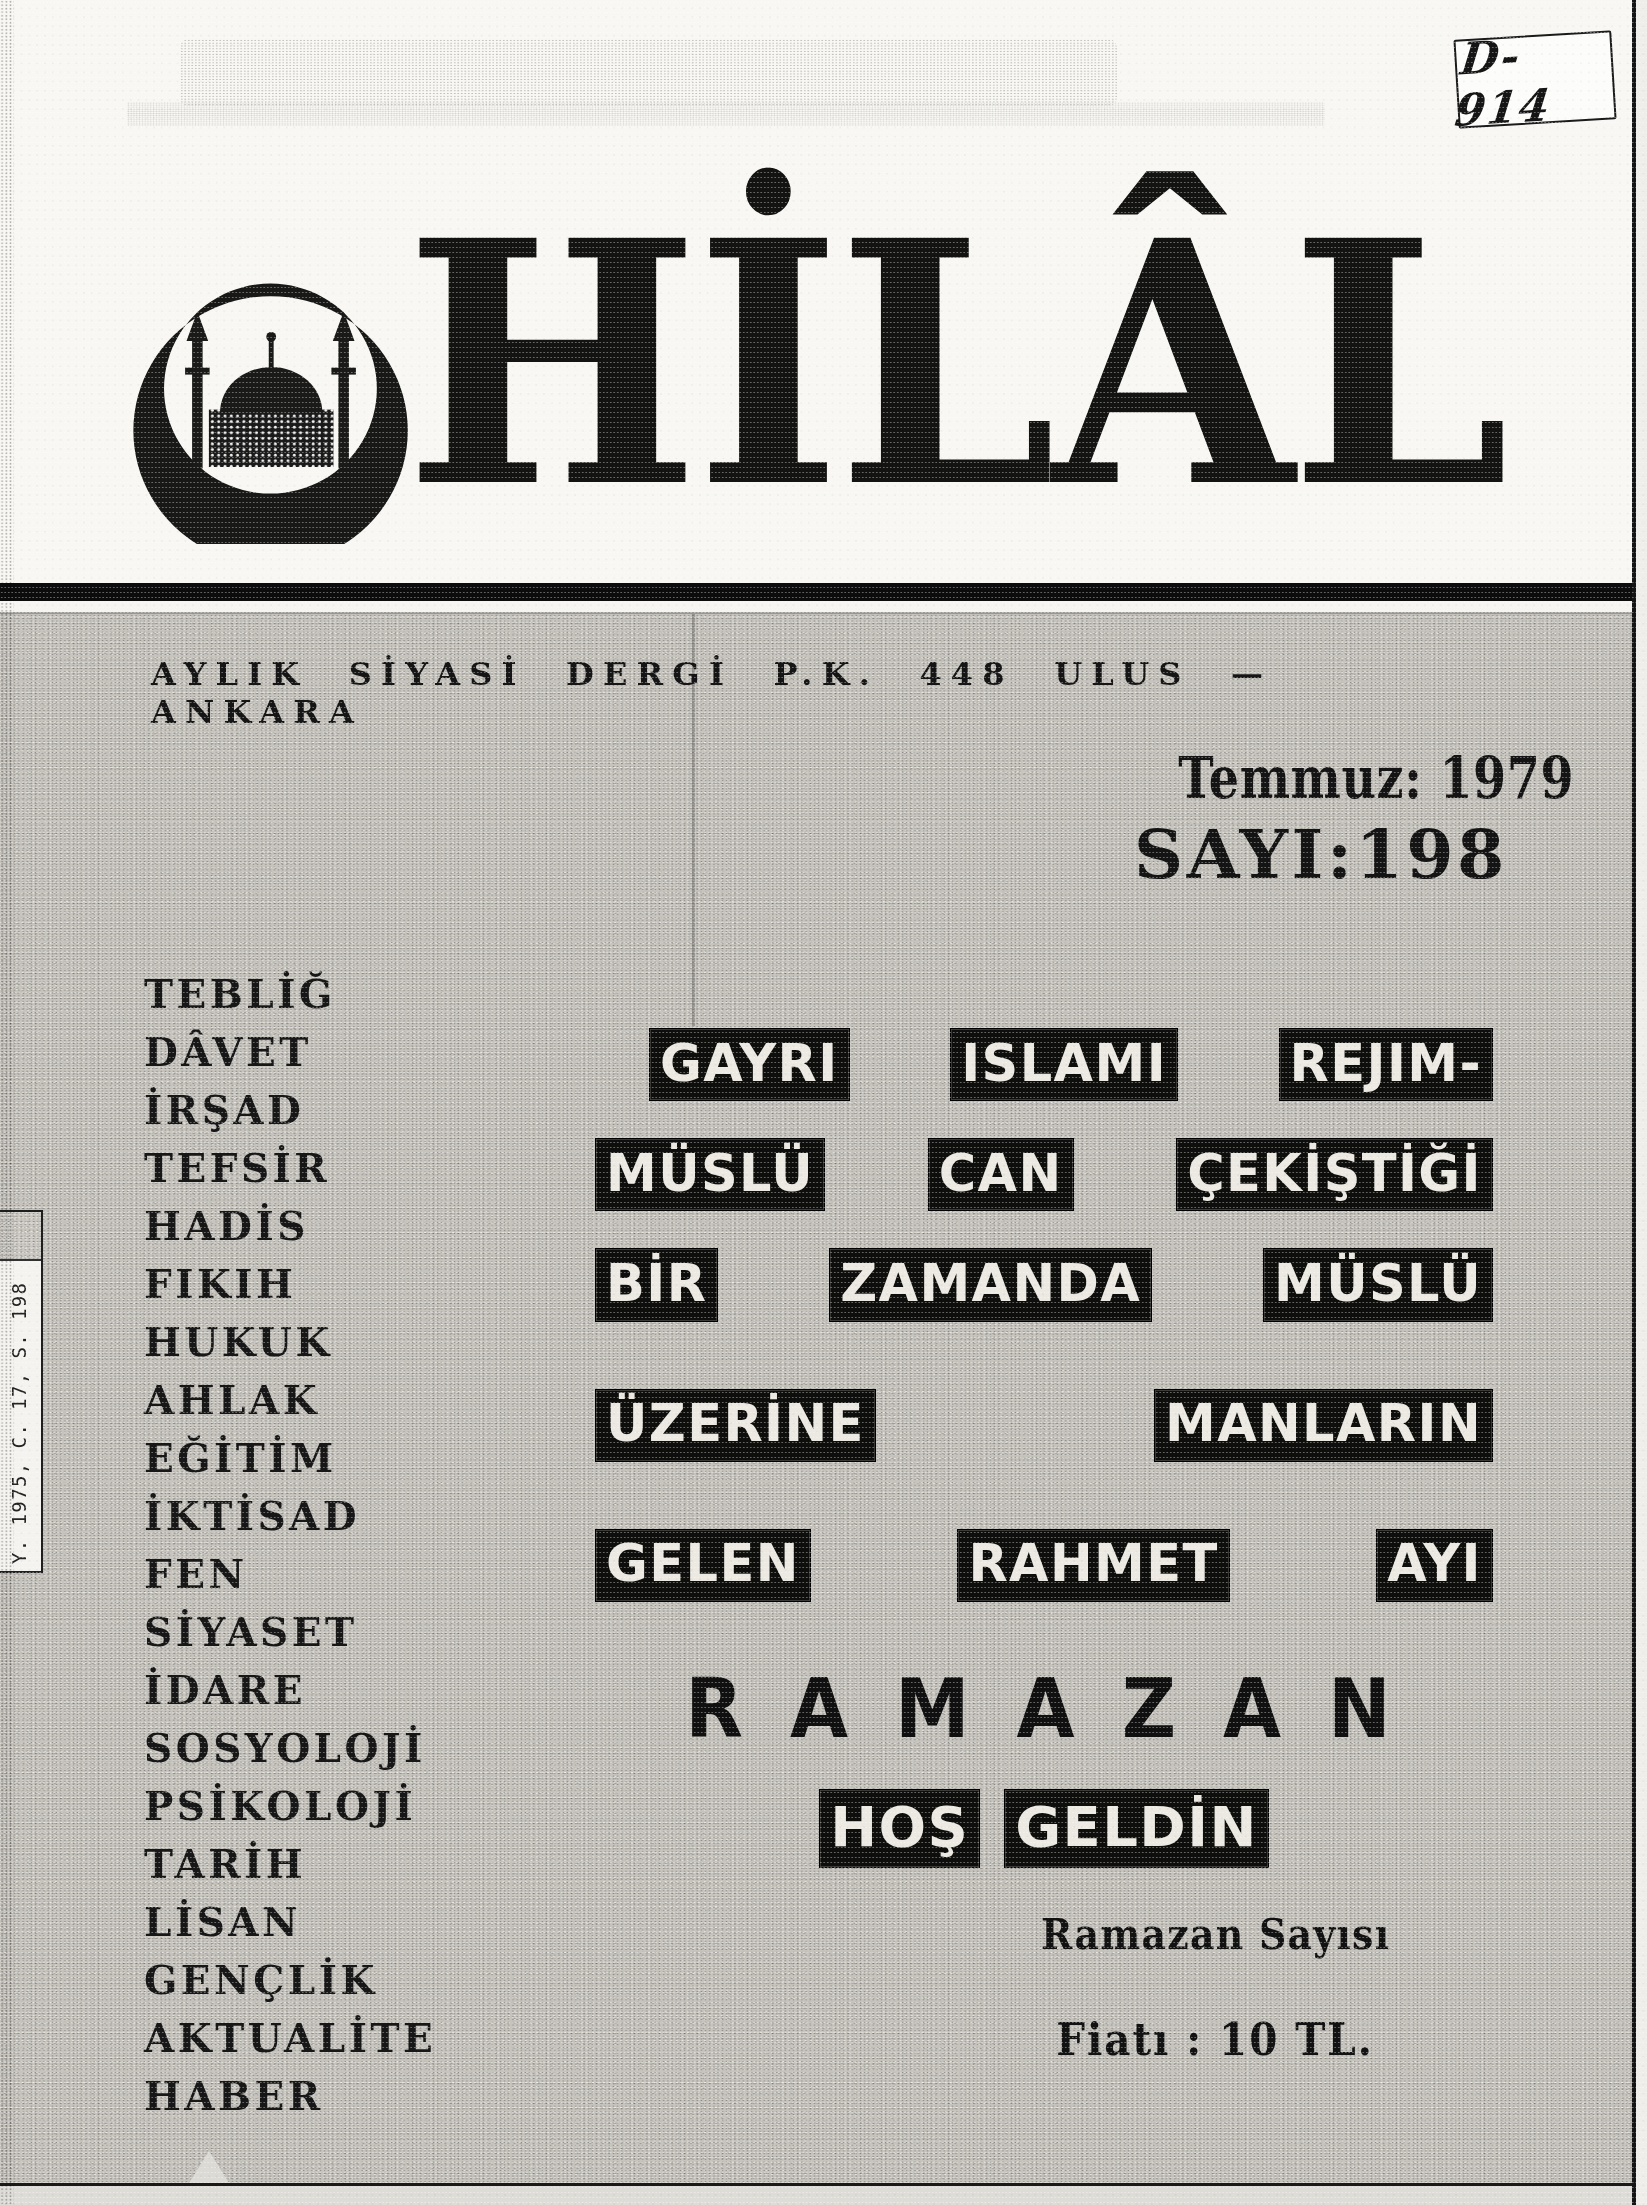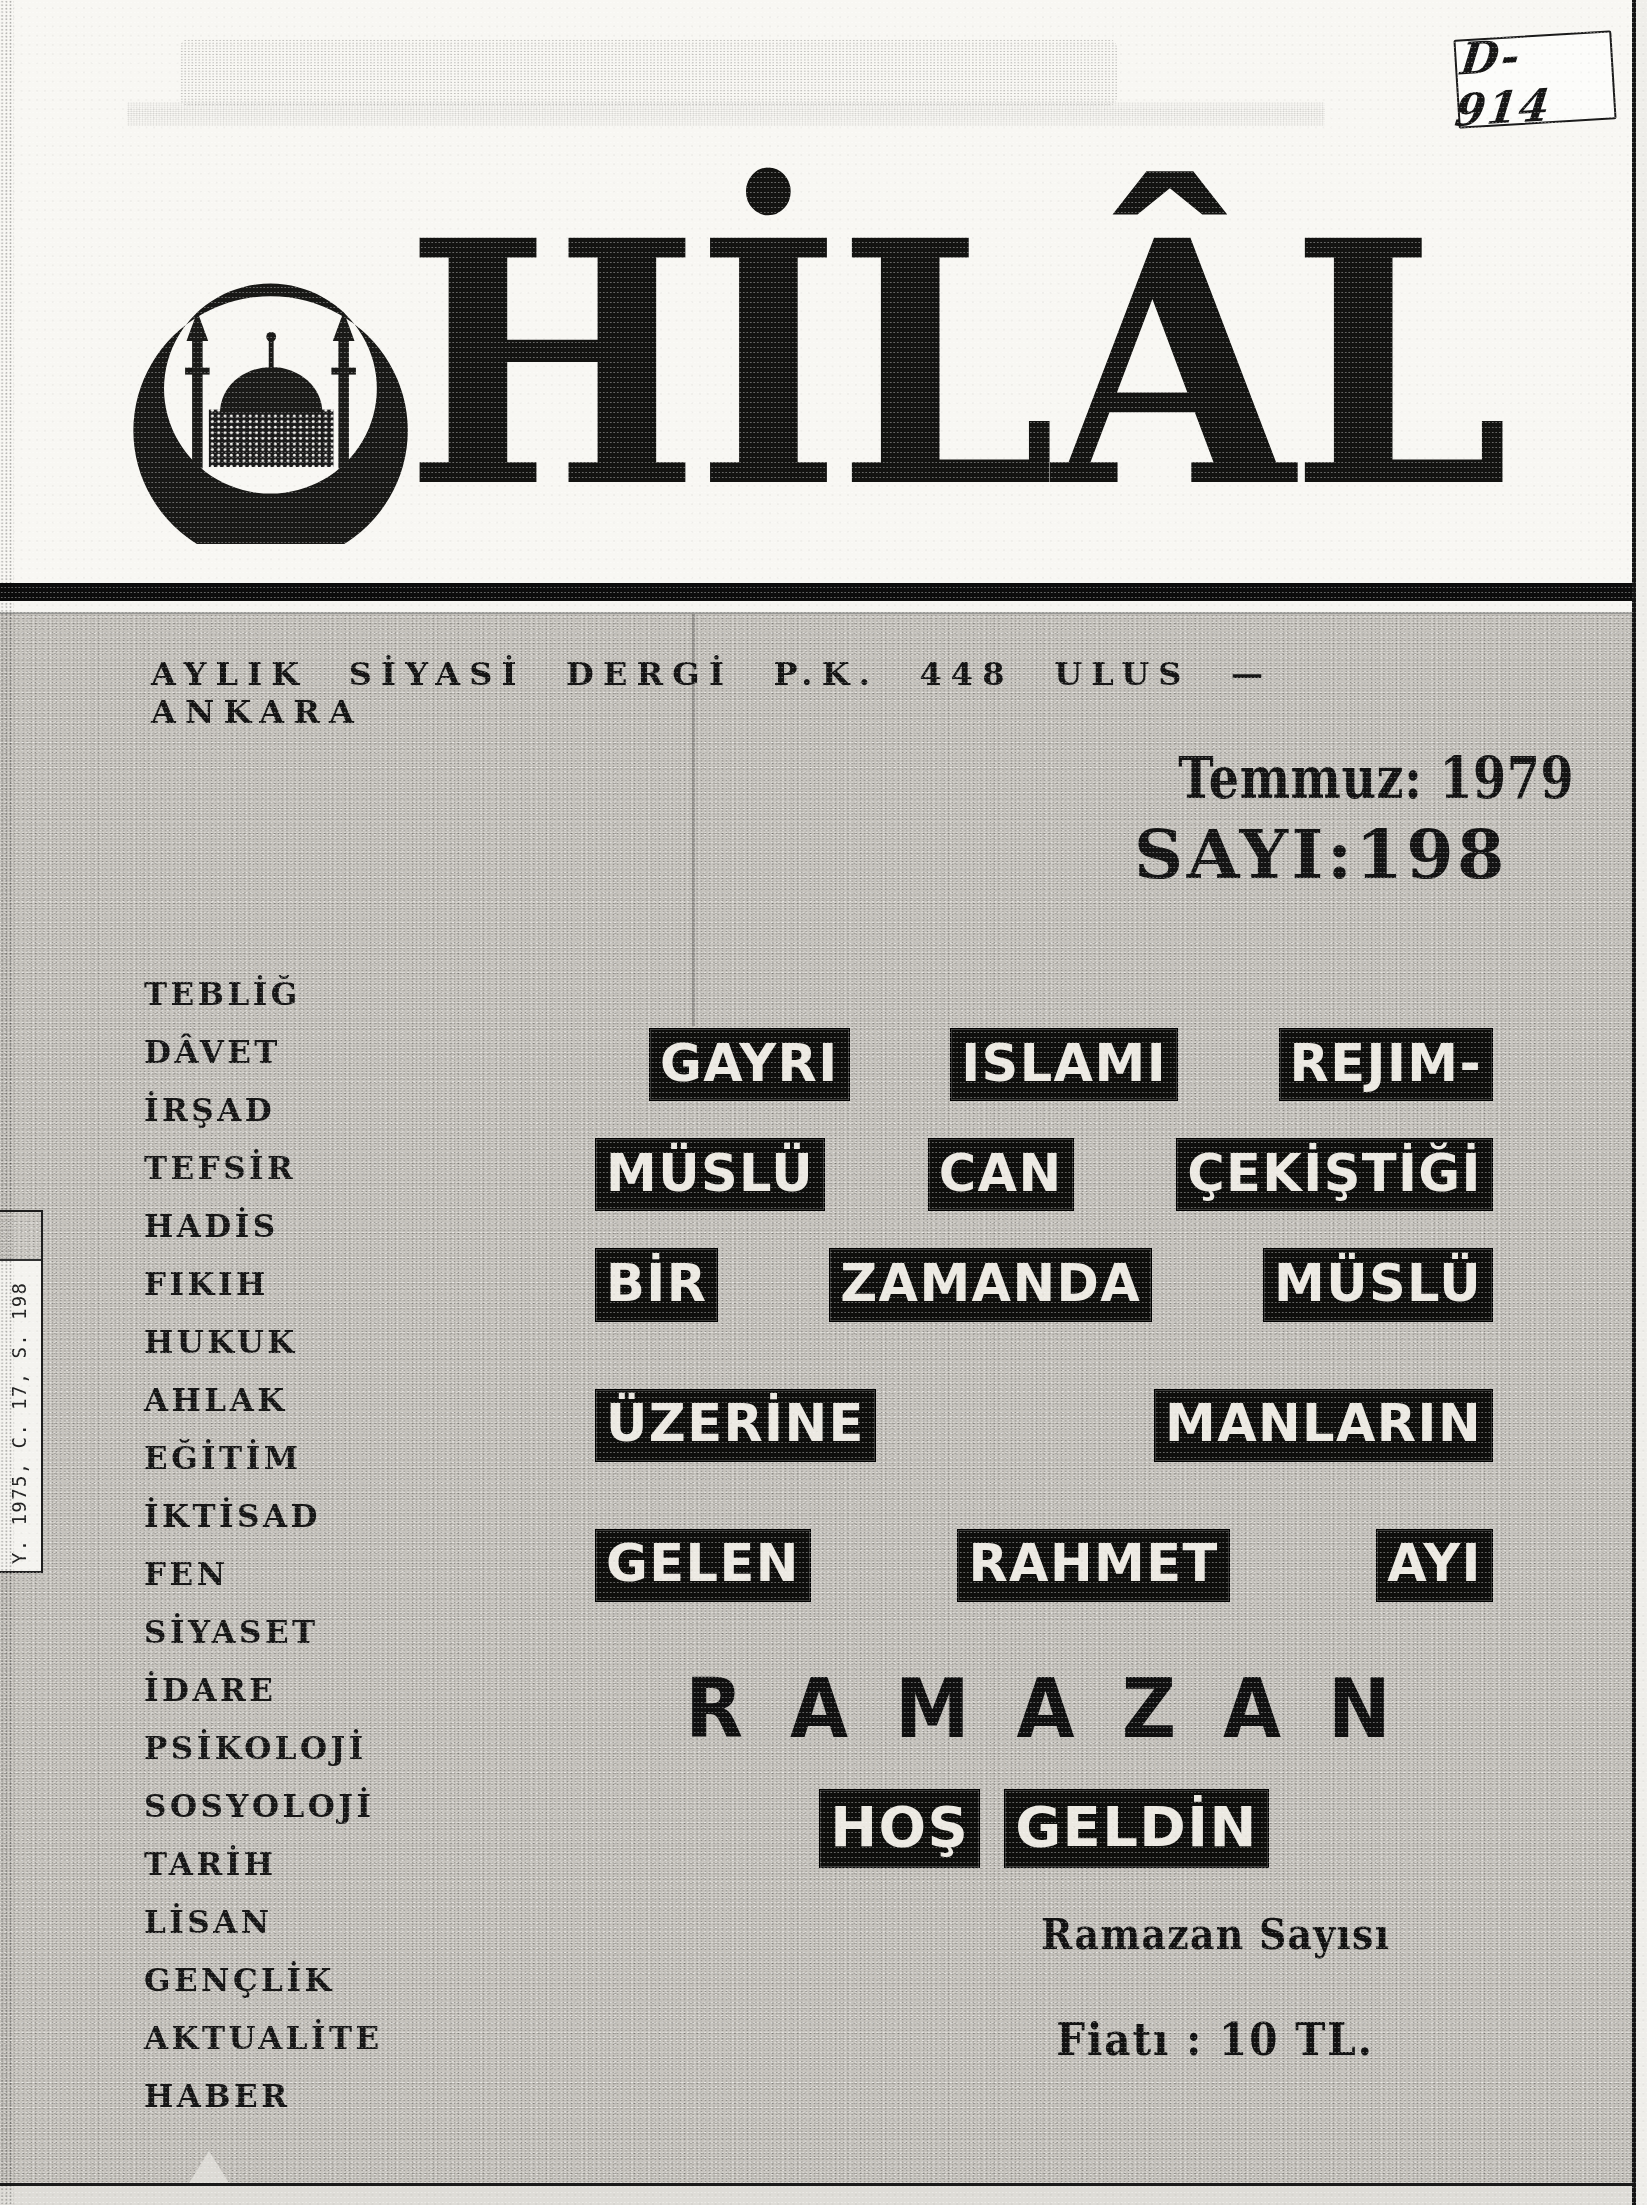--- a/index.html
+++ b/index.html
@@ -80,21 +80,21 @@
     position:absolute;left:1145px;top:130px;width:370px;text-align:center;
     font-weight:700;font-size:58px;letter-spacing:0.7px;
     transform:scaleX(.82);transform-origin:center;white-space:nowrap;
   }
   .issue-no{
     position:absolute;left:1127px;top:200px;width:388px;text-align:center;
     font-weight:700;font-size:68px;letter-spacing:3.5px;white-space:nowrap;
   }
   .topics{position:absolute;left:144px;top:351px;width:310px;}
   .topic{
-    font-weight:700;font-size:31px;line-height:58px;
+    font-weight:700;font-size:39px;line-height:58px;
     letter-spacing:3.5px;color:#171717;white-space:nowrap;
   }
   
   .headline{position:absolute;left:595px;top:414px;width:898px;}
   .tile-row{display:flex;justify-content:space-between;align-items:flex-start;margin-bottom:37px;}
   .tile-row.indent{margin-left:54px;}
   .tile-row.gap-lg{margin-bottom:67px;}
   .tile{
     background:#0e0e0c;color:#ece9e2;
     font-family:"DejaVu Sans", sans-serif;font-weight:700;
@@ -209,22 +209,22 @@
       <div class="topic">TEFSİR</div>
       <div class="topic">HADİS</div>
       <div class="topic">FIKIH</div>
       <div class="topic">HUKUK</div>
       <div class="topic">AHLAK</div>
       <div class="topic">EĞİTİM</div>
       <div class="topic">İKTİSAD</div>
       <div class="topic">FEN</div>
       <div class="topic">SİYASET</div>
       <div class="topic">İDARE</div>
+      <div class="topic">SOSYOLOJİ</div>
       <div class="topic">PSİKOLOJİ</div>
-      <div class="topic">SOSYOLOJİ</div>
       <div class="topic">TARİH</div>
       <div class="topic">LİSAN</div>
       <div class="topic">GENÇLİK</div>
       <div class="topic">AKTUALİTE</div>
       <div class="topic">HABER</div>
     </div>
 
     <div class="headline">
       <div class="tile-row indent">
         <span class="tile">GAYRI</span>

